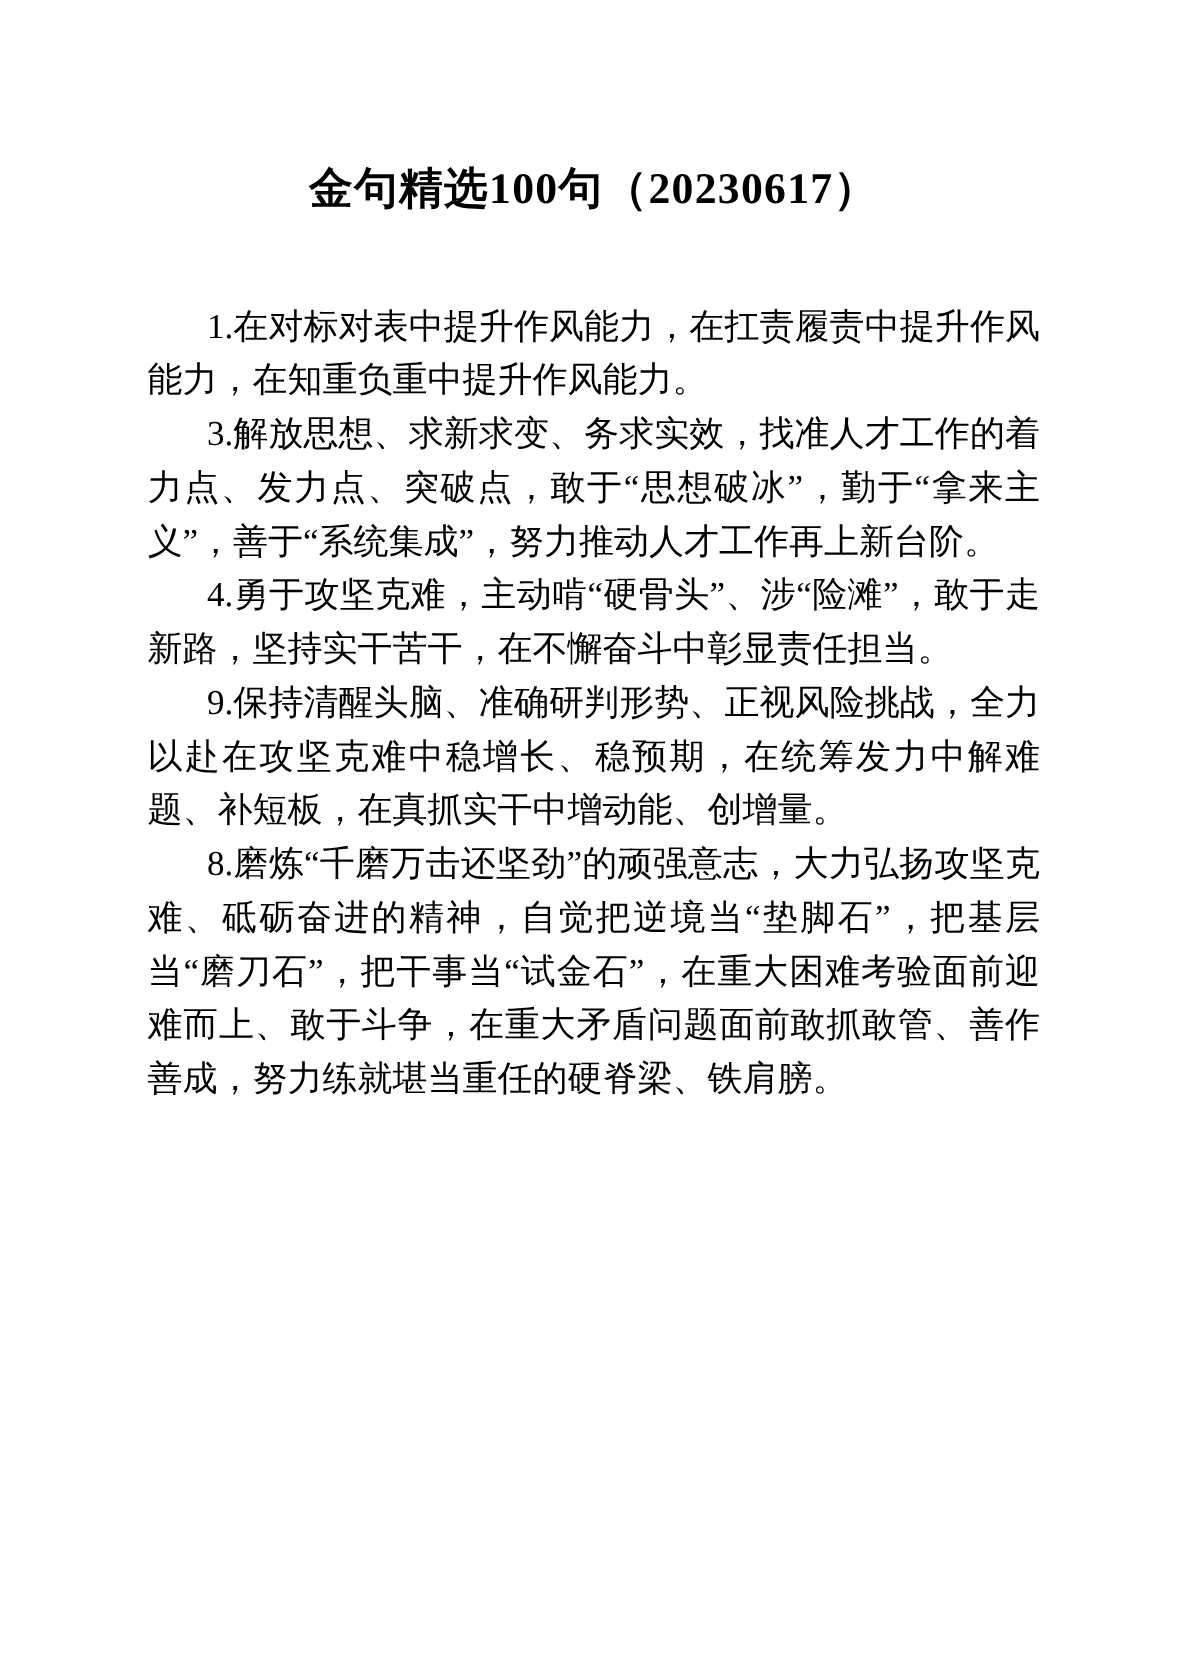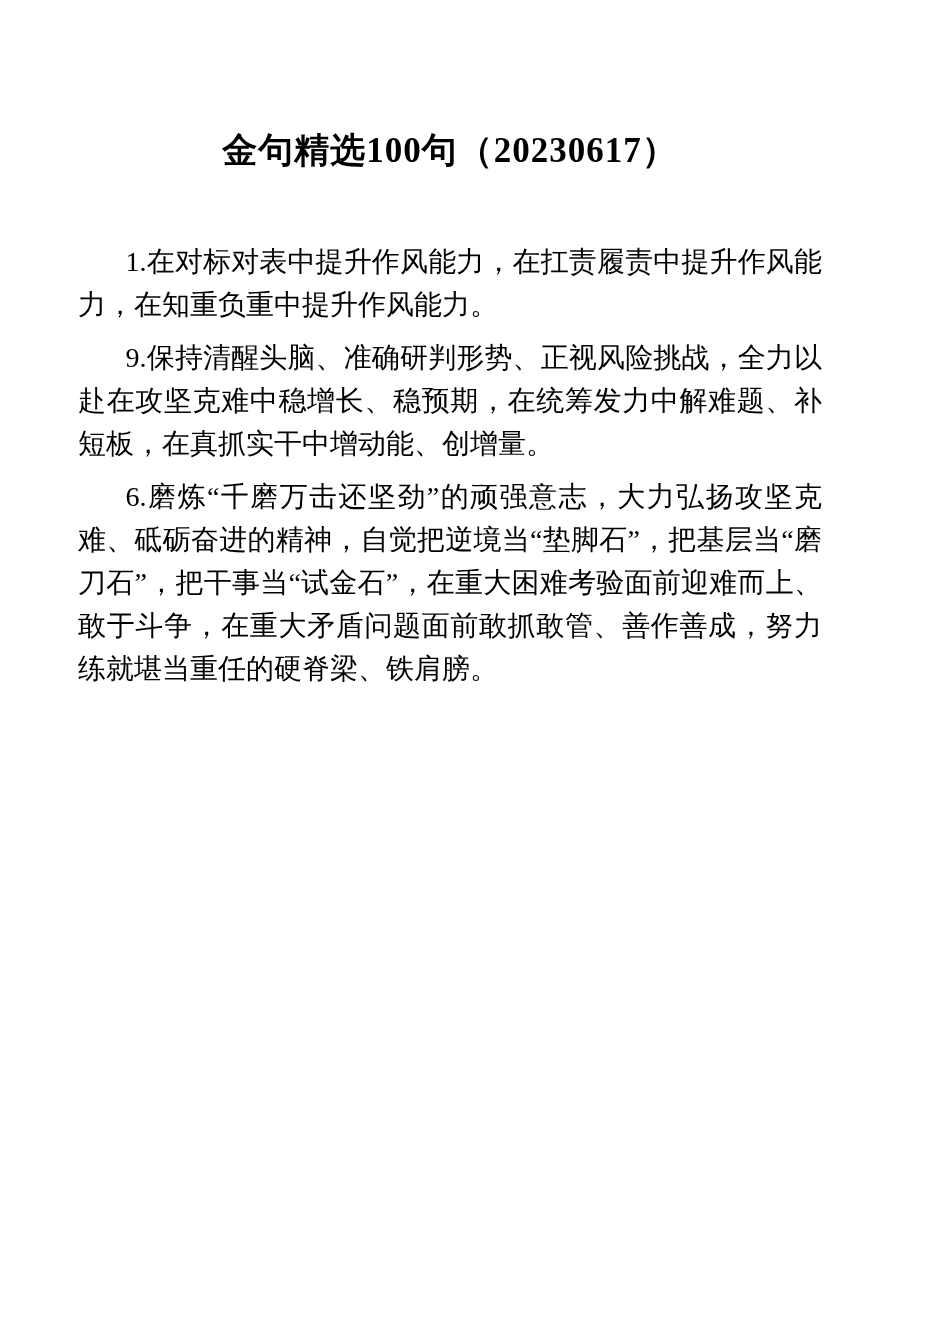--- a/index.html
+++ b/index.html
@@ -10,45 +10,47 @@
   body {
     width: 950px;
     height: 1344px;
     color: #000000;
     font-family: "Liberation Serif", serif;
   }
   .page {
     box-sizing: border-box;
     width: 950px;
     height: 1028px;
-    padding: 126px 118px 0 68px;
+    padding: 126px 118px 0 118px;
     overflow: hidden;
     background: #ffffff;
   }
   .doc-title {
     margin: 0 0 64px 0;
     font-size: 35px;
     line-height: 50px;
     font-weight: bold;
     text-align: center;
     letter-spacing: 1px;
   }
   .doc-body p.para {
-    margin: 10px;
+    margin: 0;
     font-size: 28px;
     line-height: 43px;
     text-align: justify;
     text-indent: 1.7em;
     word-break: break-all;
   }
 </style>
 </head>
 <body>
 
 <div class="page">
   <h1 class="doc-title">金句精选100句（20230617）</h1>
 
   <div class="doc-body">
     <p class="para">1.在对标对表中提升作风能力，在扛责履责中提升作风能力，在知重负重中提升作风能力。</p>
+    <p class="para">3.解放思想、求新求变、务求实效，找准人才工作的着力点、发力点、突破点，敢于“思想破冰”，勤于“拿来主义”，善于“系统集成”，努力推动人才工作再上新台阶。</p>
+    <p class="para">4.勇于攻坚克难，主动啃“硬骨头”、涉“险滩”，敢于走新路，坚持实干苦干，在不懈奋斗中彰显责任担当。</p>
     <p class="para">9.保持清醒头脑、准确研判形势、正视风险挑战，全力以赴在攻坚克难中稳增长、稳预期，在统筹发力中解难题、补短板，在真抓实干中增动能、创增量。</p>
-    <p class="para">6.磨炼“千磨万击还坚劲”的顽强意志，大力弘扬攻坚克难、砥砺奋进的精神，自觉把逆境当“垫脚石”，把基层当“磨刀石”，把干事当“试金石”，在重大困难考验面前迎难而上、敢于斗争，在重大矛盾问题面前敢抓敢管、善作善成，努力练就堪当重任的硬脊梁、铁肩膀。</p>
+    <p class="para">8.磨炼“千磨万击还坚劲”的顽强意志，大力弘扬攻坚克难、砥砺奋进的精神，自觉把逆境当“垫脚石”，把基层当“磨刀石”，把干事当“试金石”，在重大困难考验面前迎难而上、敢于斗争，在重大矛盾问题面前敢抓敢管、善作善成，努力练就堪当重任的硬脊梁、铁肩膀。</p>
   </div>
 </div>
 
 </body></html>

